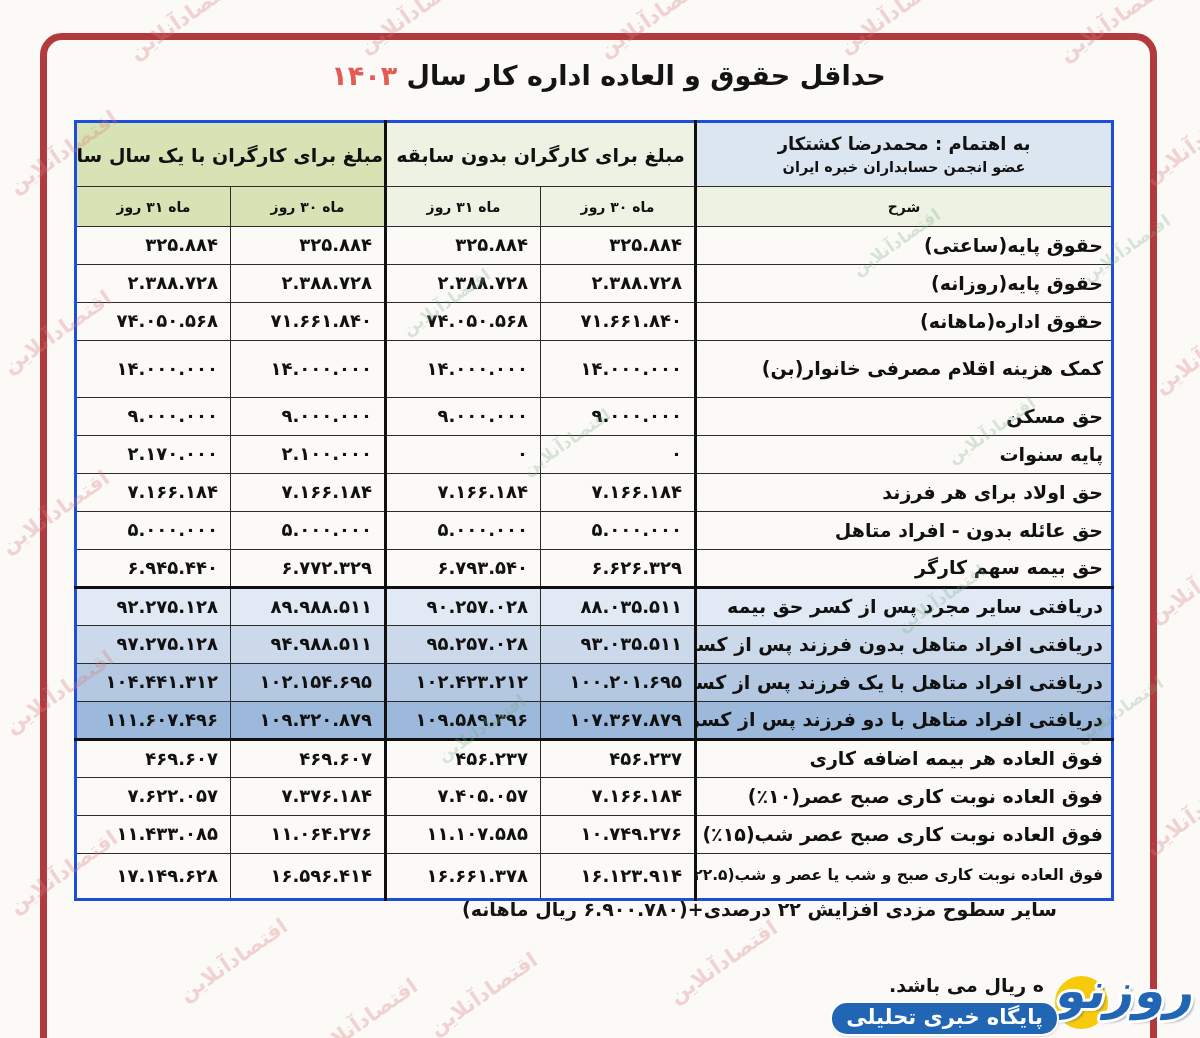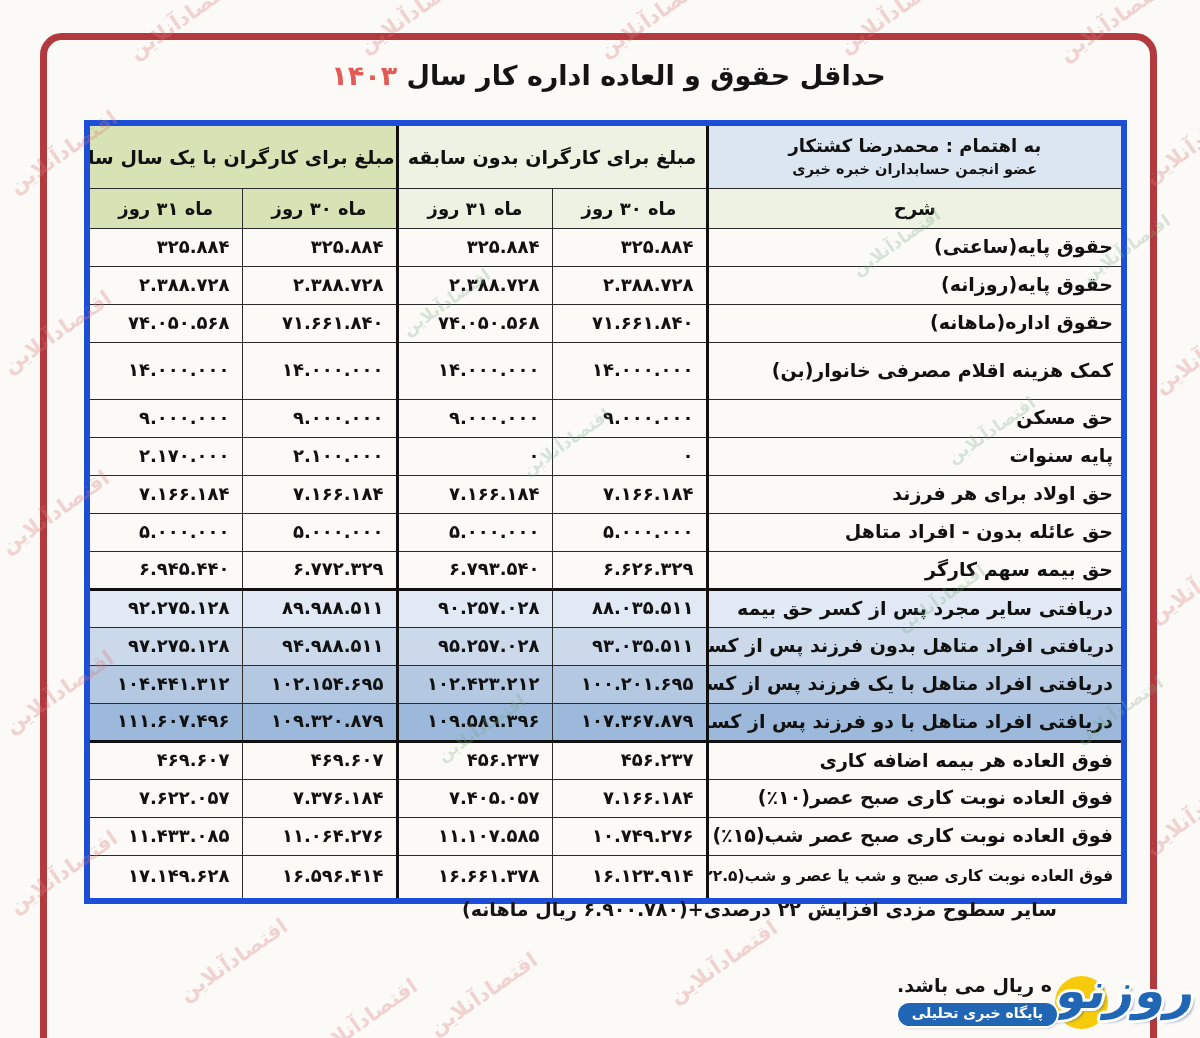--- a/index.html
+++ b/index.html
@@ -19,51 +19,51 @@
     position:absolute; left:40px; top:33px; width:1117px; height:1080px;
     border:7px solid var(--frame); border-radius:22px; box-sizing:border-box;
     background:transparent; z-index:2; pointer-events:none;
   }
   .title{
     position:absolute; left:90px; top:60px; width:1037px; text-align:center;
     font-size:27px; font-weight:bold; z-index:3; letter-spacing:0;
   }
   .title .year{color:var(--year);}
   table.main{
-    position:absolute; left:84px; top:120px; width:1037px;
+    position:absolute; left:74px; top:120px; width:1037px;
     border-collapse:collapse; table-layout:fixed; z-index:3;
-    border:6px solid #1d4ed8;
+    border:3px solid #1d4ed8;
   }
   .cell{
     border:1.5px solid #2b2b2b; box-sizing:border-box;
     font-weight:bold; color:#111; overflow:hidden; white-space:nowrap;
   }
   th.cell{text-align:center;}
   .thickL{border-left:3px solid #101010 !important;}
   tr.h1{height:65px;} tr.h2{height:40px;}
   .prep{background:var(--hblue); line-height:1.45;}
   .prep1{font-size:18px;} .prep2{font-size:14.5px;}
   .gh{font-size:19px;}
   .pale{background:var(--gpale);} .green{background:var(--gdark);}
-  .sub{font-size:18px;}
+  .sub{font-size:14px;}
   td.desc{font-size:19px; text-align:right; padding:1px 8px 3px 4px;}
   td.desc.small{font-size:15.5px;}
   td.num{font-size:18px; text-align:left; padding:1px 4px 3px 12px; direction:ltr;}
   td.num{text-align:right; padding:1px 12px 3px 4px; direction:rtl;}
   tr.blue1 td{background:var(--blue1); border-top:3px solid #101010;}
   tr.blue2 td{background:var(--blue2);}
   tr.blue3 td{background:var(--blue3);}
   tr.blue4 td{background:var(--blue4); border-bottom:3px solid #101010;}
   .footline{
     position:absolute; z-index:4; font-size:19px; font-weight:bold;
     white-space:nowrap; text-align:center; color:#141414;
   }
   .f1{top:898px; right:143px;}
   .f2{top:936px; right:143px;}
-  .f3{top:974px; right:148px;}
+  .f3{top:974px; right:156px;}
   
   .wm{
     position:absolute; z-index:5; font-size:21px; font-weight:bold;
     transform:rotate(-35deg); white-space:nowrap; pointer-events:none;
   }
   .wm-pink{color:rgba(214,123,123,0.30);}
   .wm-green{color:rgba(118,168,128,0.28); font-size:17px;}
   
   .logo{position:absolute; right:0; top:966px; width:315px; height:72px; z-index:30;}
   .logo-circle{
@@ -74,21 +74,21 @@
     position:absolute; right:4px; top:-4px; z-index:2;
     font-size:50px; font-weight:bold; color:var(--logoblue);
     transform:skewX(-10deg);
     text-shadow:
       3px 0 0 #fff,-3px 0 0 #fff,0 3px 0 #fff,0 -3px 0 #fff,
       2px 2px 0 #fff,-2px -2px 0 #fff,2px -2px 0 #fff,-2px 2px 0 #fff,
       4px 3px 2px rgba(30,70,140,.35);
   }
   .logo-pill{
     position:absolute; right:143px; top:37px; z-index:3;
-    background:var(--logoblue); color:#fff; font-weight:bold; font-size:14px;
+    background:var(--logoblue); color:#fff; font-weight:bold; font-size:21px;
     padding:2px 14px 5px; border-radius:15px; white-space:nowrap;
     box-shadow:0 0 0 2px #ffffff, 1px 2px 3px rgba(0,0,0,.25);
   }
 </style>
 </head>
 <body>
 
 <div class="page">
 
   <div id="watermarks">
@@ -132,21 +132,21 @@
       <col style="width:417px">
         <col style="width:155px">
         <col style="width:155px">
       <col style="width:155px">
         <col style="width:155px">
     </colgroup>
     <thead>
       <tr class="h1">
         <th class="cell prep thickL">
           <div class="prep1">به اهتمام : محمدرضا کشتکار</div>
-          <div class="prep2">عضو انجمن حسابداران خبره خبری</div>
+          <div class="prep2">عضو انجمن حسابداران خبره ایران</div>
         </th>
         <th class="cell gh pale thickL" colspan="2">مبلغ برای کارگران بدون سابقه</th>
         <th class="cell gh green" colspan="2">مبلغ برای کارگران با یک سال سابقه</th>
       </tr>
       <tr class="h2">
         <th class="cell sub pale thickL">شرح</th>
         <th class="cell sub pale">ماه ۳۰ روز</th>
         <th class="cell sub pale thickL">ماه ۳۱ روز</th>
         <th class="cell sub green">ماه ۳۰ روز</th>
         <th class="cell sub green">ماه ۳۱ روز</th>

